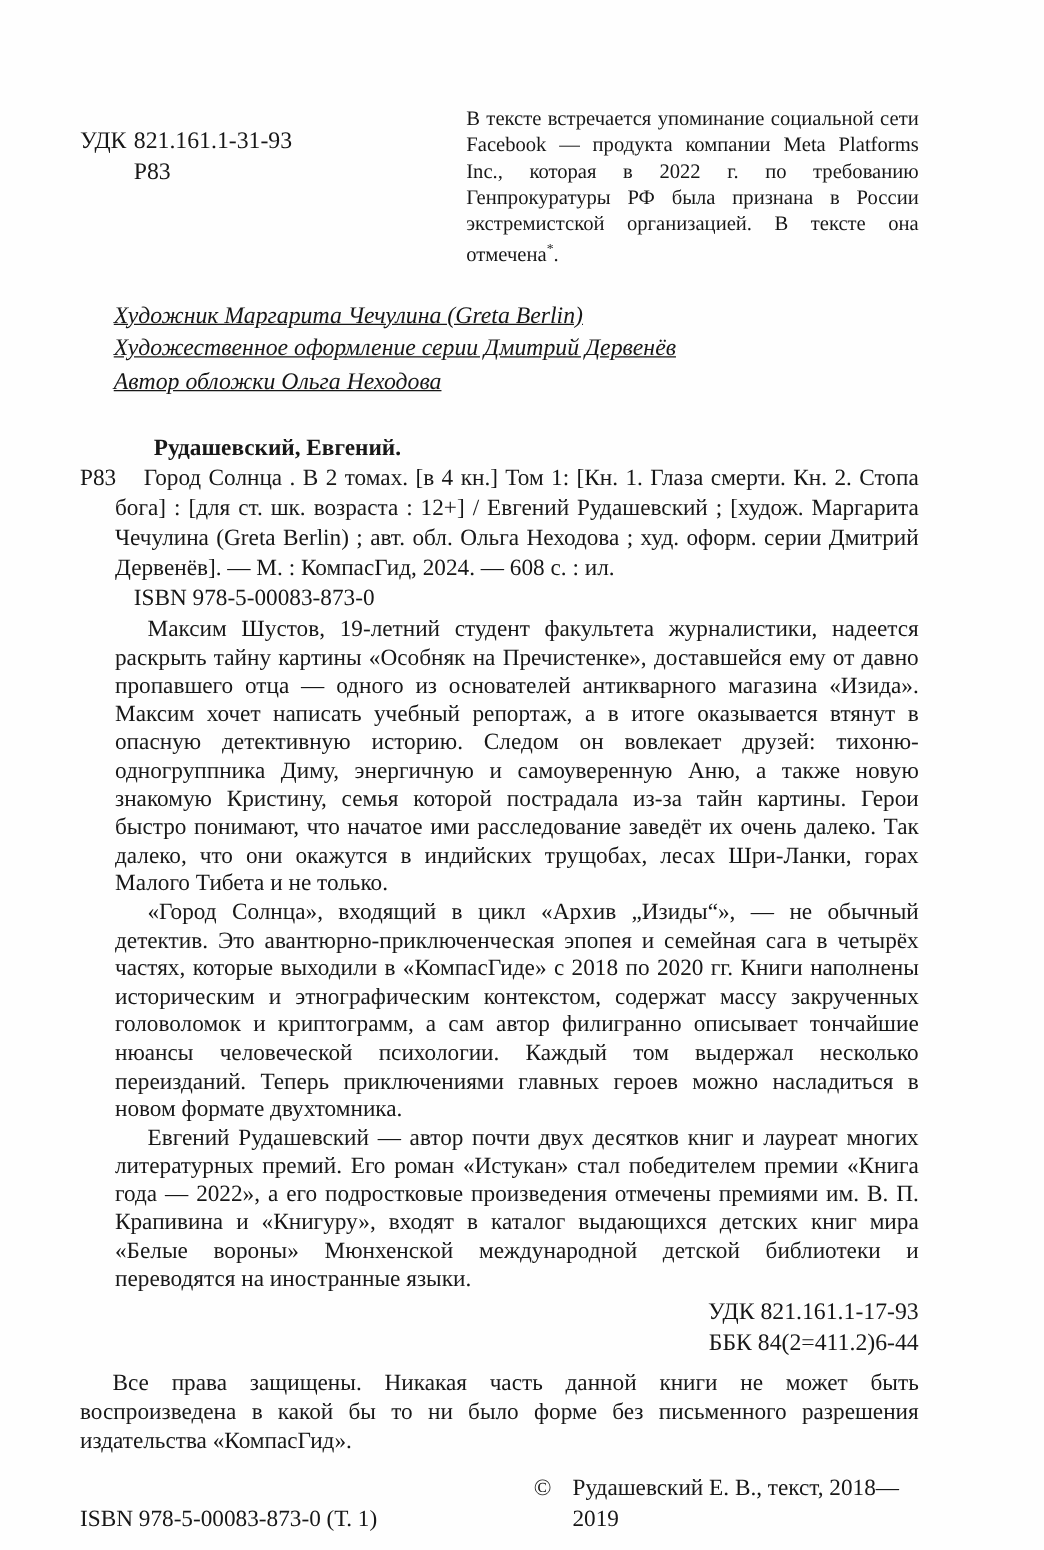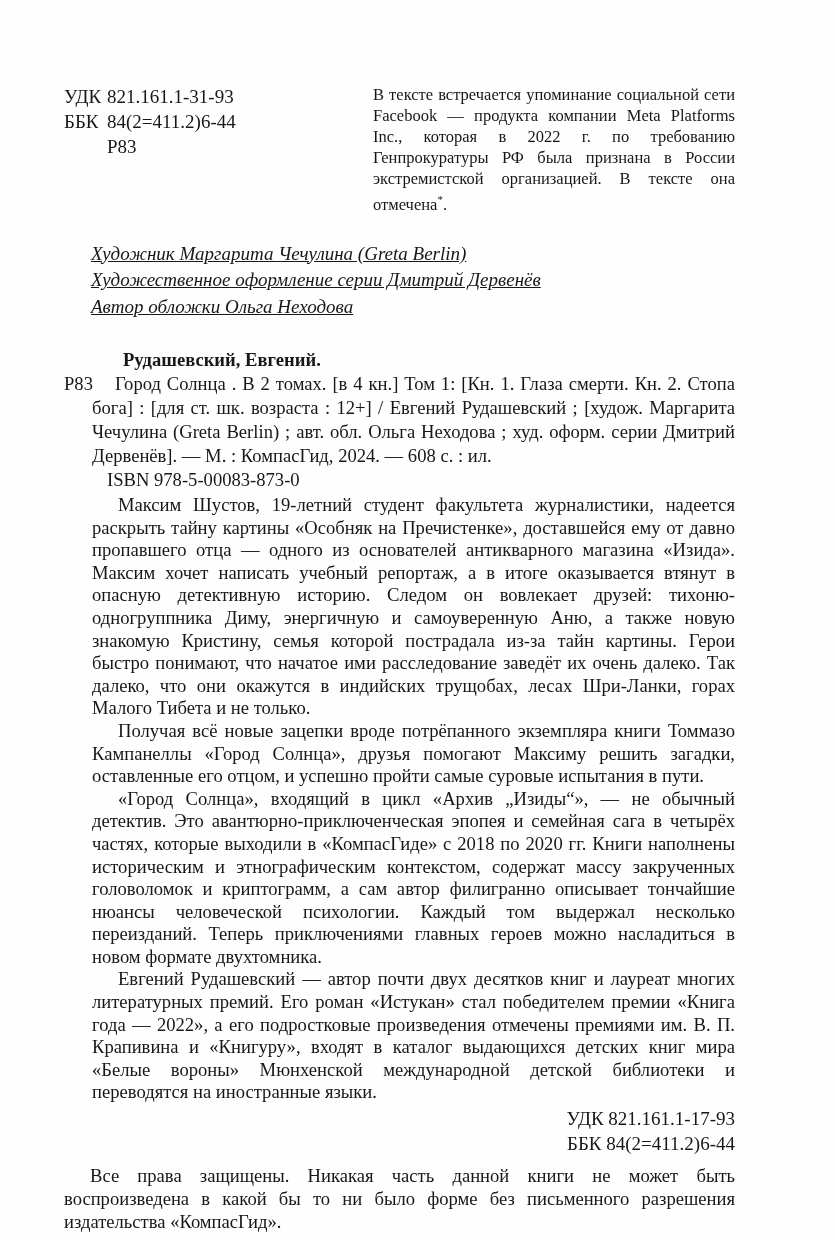--- a/index.html
+++ b/index.html
@@ -14,21 +14,21 @@
     position: relative;
     width: 835px;
     height: 1240px;
     background: #fefefe;
     padding: 84px 100px 0 64px;
     overflow: hidden;
   }
 
   
   .top-row { display: flex; justify-content: space-between; align-items: flex-start; }
-  .class-block { font-size: 19px; line-height: 25px; white-space: nowrap; }
+  .class-block { font-size: 19px; line-height: 25px; white-space: nowrap; margin-top: 16px; }
   .class-line { display: flex; }
   .class-label { width: 43px; flex: 0 0 43px; }
 
   
   .disclaimer {
     width: 362px;
     font-size: 16.5px;
     line-height: 21px;
     text-align: justify;
   }
@@ -80,24 +80,20 @@
 
 <div class="page">
 
   <div class="top-row">
     <div class="class-block">
       <div class="class-line">
         <span class="class-label">УДК</span>
         <span>821.161.1-31-93</span>
       </div>
       <div class="class-line">
-        <span class="class-label">ББК</span>
-        <span>84(2=411.2)6-44</span>
-      </div>
-      <div class="class-line">
         <span class="class-label"></span>
         <span>Р83</span>
       </div>
     </div>
     <div class="disclaimer"><span>В тексте встречается упоминание социальной сети Facebook — продукта компании Meta Platforms Inc., которая в 2022 г. по требованию Генпрокуратуры РФ была признана в России экстремистской организацией. В тексте она отмечена</span><sup>*</sup><span>.</span></div>
   </div>
 
   <div class="credits">
     <div>Художник Маргарита Чечулина (Greta Berlin)</div>
     <div>Художественное оформление серии Дмитрий Дервенёв</div>
@@ -106,21 +102,20 @@
 
   <div class="catalog">
     <div class="catalog-heading">Рудашевский, Евгений.</div>
     <div class="margin-code">Р83</div>
     <p class="entry">Город Солнца . В 2 томах. [в 4 кн.] Том 1: [Кн. 1. Глаза смерти. Кн. 2. Стопа бога] : [для ст. шк. возраста : 12+] / Евгений Рудашевский ; [худож. Маргарита Чечулина (Greta Berlin) ; авт. обл. Ольга Неходова ; худ. оформ. серии Дмитрий Дервенёв]. — М. : КомпасГид, 2024. — 608 с. : ил.</p>
     <div class="isbn-line">ISBN 978-5-00083-873-0</div>
   </div>
 
   <div class="annotation">
     <p>Максим Шустов, 19-летний студент факультета журналистики, надеется раскрыть тайну картины «Особняк на Пречистенке», доставшейся ему от давно пропавшего отца — одного из основателей антикварного магазина «Изида». Максим хочет написать учебный репортаж, а в итоге оказывается втянут в опасную детективную историю. Следом он вовлекает друзей: тихоню-одногруппника Диму, энергичную и самоуверенную Аню, а также новую знакомую Кристину, семья которой пострадала из-за тайн картины. Герои быстро понимают, что начатое ими расследование заведёт их очень далеко. Так далеко, что они окажутся в индийских трущобах, лесах Шри-Ланки, горах Малого Тибета и не только.</p>
-    <p>Получая всё новые зацепки вроде потрёпанного экземпляра книги Томмазо Кампанеллы «Город Солнца», друзья помогают Максиму решить загадки, оставленные его отцом, и успешно пройти самые суровые испытания в пути.</p>
     <p>«Город Солнца», входящий в цикл «Архив „Изиды“», — не обычный детектив. Это авантюрно-приключенческая эпопея и семейная сага в четырёх частях, которые выходили в «КомпасГиде» с 2018 по 2020 гг. Книги наполнены историческим и этнографическим контекстом, содержат массу закрученных головоломок и криптограмм, а сам автор филигранно описывает тончайшие нюансы человеческой психологии. Каждый том выдержал несколько переизданий. Теперь приключениями главных героев можно насладиться в новом формате двухтомника.</p>
     <p>Евгений Рудашевский — автор почти двух десятков книг и лауреат многих литературных премий. Его роман «Истукан» стал победителем премии «Книга года — 2022», а его подростковые произведения отмечены премиями им. В. П. Крапивина и «Книгуру», входят в каталог выдающихся детских книг мира «Белые вороны» Мюнхенской международной детской библиотеки и переводятся на иностранные языки.</p>
   </div>
 
   <div class="class-repeat">
     <div>УДК 821.161.1-17-93</div>
     <div>ББК 84(2=411.2)6-44</div>
   </div>
 
   <p class="rights">Все права защищены. Никакая часть данной книги не может быть воспроизведена в какой бы то ни было форме без письменного разрешения издательства «КомпасГид».</p>

